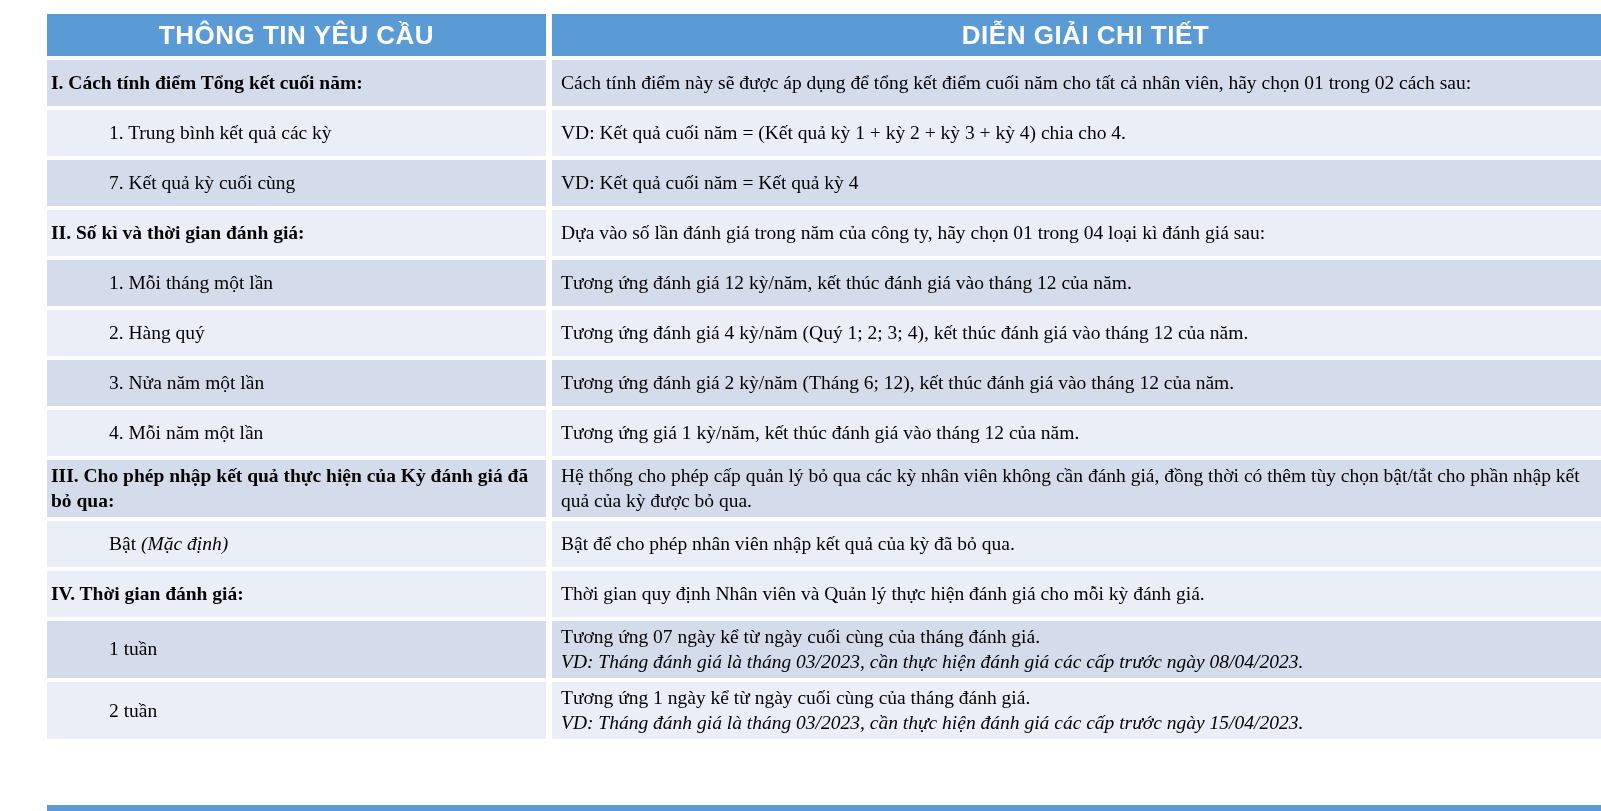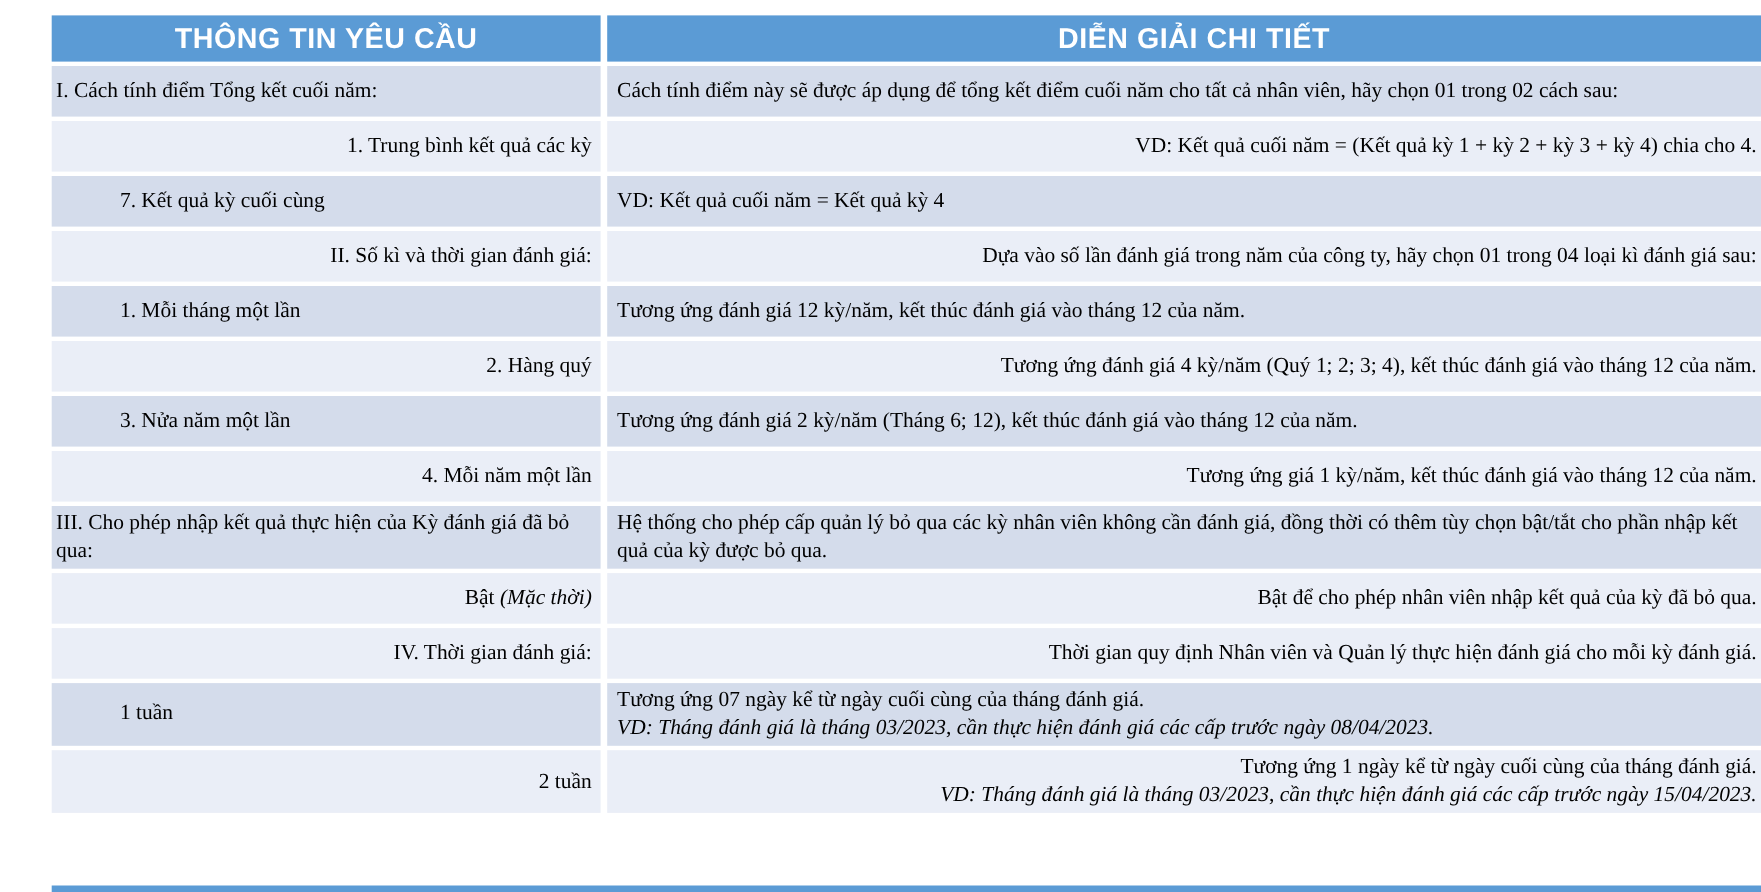--- a/index.html
+++ b/index.html
@@ -20,22 +20,22 @@
   }
   col.c-left{width:499px;}
   th{
     background:var(--header-bg);color:var(--header-text);
     font-family:"Liberation Sans","DejaVu Sans",sans-serif;
     font-weight:bold;font-size:26px;letter-spacing:0.5px;
     text-align:center;vertical-align:middle;height:42px;
   }
   td{vertical-align:middle;font-size:19.5px;line-height:1.26;height:46px;padding:4px 8px;}
   tr.dark td{background:var(--row-dark);}
-  tr.light td{background:var(--row-light);text-align:right;}
-  td.left-cell.section{font-weight:normal;padding-left:4px;}
+  tr.light td{background:var(--row-light);}
+  td.left-cell.section{font-weight:bold;padding-left:4px;}
   td.left-cell.item{padding-left:62px;font-weight:normal;}
   td.right-cell{padding-left:9px;padding-right:22px;}
   .it{font-style:italic;}
   .line{display:block;}
   .bottom-sliver{
     position:absolute;left:14px;top:805px;width:1566px;height:6px;
     background:var(--header-bg);
   }
 </style>
 </head>
@@ -102,21 +102,21 @@
             <div class="line">Tương ứng giá 1 kỳ/năm, kết thúc đánh giá vào tháng 12 của năm.</div>
           </td>
         </tr>
         <tr class="dark">
           <td class="left-cell section"><span>III. Cho phép nhập kết quả thực hiện của Kỳ đánh giá đã bỏ qua:</span></td>
           <td class="right-cell">
             <div class="line">Hệ thống cho phép cấp quản lý bỏ qua các kỳ nhân viên không cần đánh giá, đồng thời có thêm tùy chọn bật/tắt cho phần nhập kết quả của kỳ được bỏ qua.</div>
           </td>
         </tr>
         <tr class="light">
-          <td class="left-cell item"><span>Bật </span><span class="it">(Mặc thời)</span></td>
+          <td class="left-cell item"><span>Bật </span><span class="it">(Mặc định)</span></td>
           <td class="right-cell">
             <div class="line">Bật để cho phép nhân viên nhập kết quả của kỳ đã bỏ qua.</div>
           </td>
         </tr>
         <tr class="light">
           <td class="left-cell section"><span>IV. Thời gian đánh giá:</span></td>
           <td class="right-cell">
             <div class="line">Thời gian quy định Nhân viên và Quản lý thực hiện đánh giá cho mỗi kỳ đánh giá.</div>
           </td>
         </tr>

